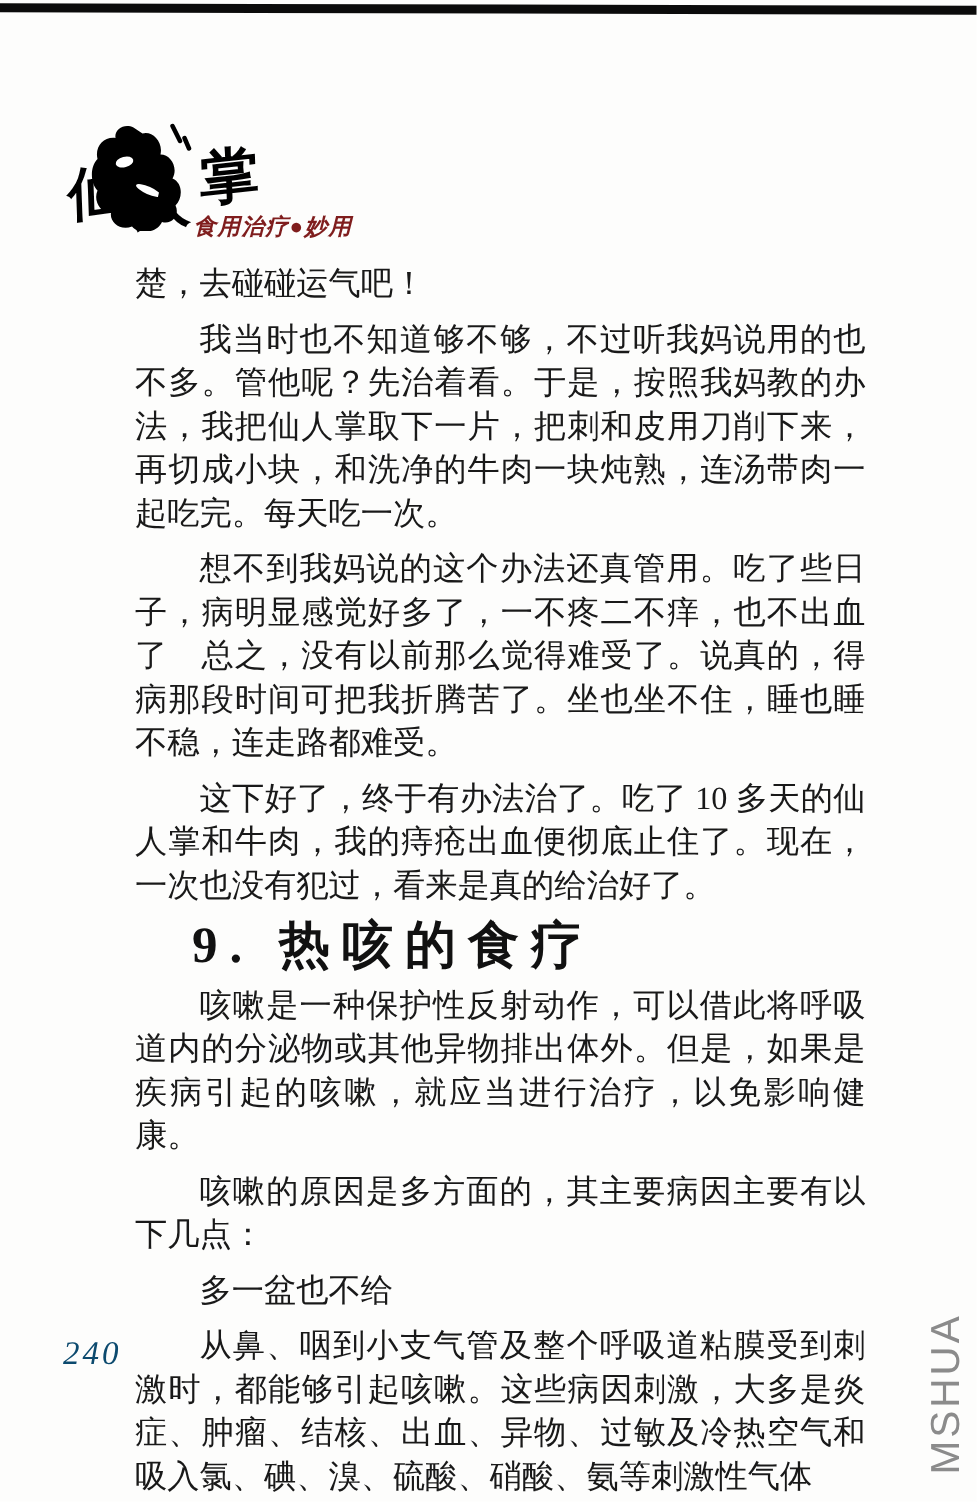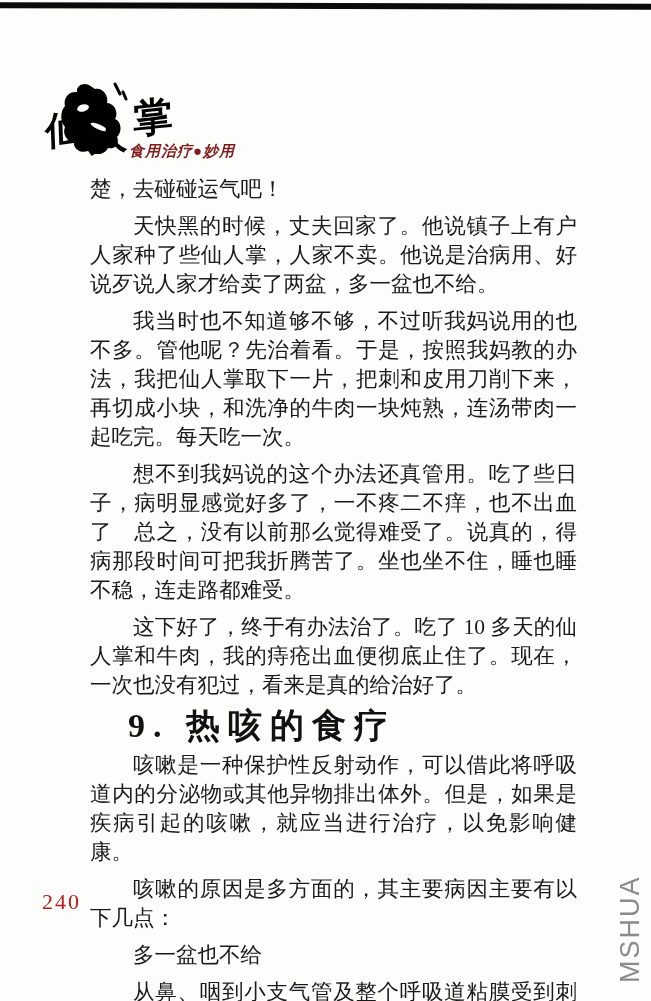--- a/index.html
+++ b/index.html
@@ -46,22 +46,22 @@
   .content p.indent { text-indent: 2em; }
   .section-heading {
     margin: 9px 0 7px 46px;
     font-size: 34px; line-height: 34px;
     font-weight: bold; letter-spacing: 8px;
     color: #111;
   }
   
   .page-number {
     position: absolute; left: 42px; top: 889px;
-    font-size: 22px; letter-spacing: 2px;
-    color: #b91c1c;
+    font-style: italic; font-size: 22px; letter-spacing: 2px;
+    color: #0c4a6e;
   }
   .watermark {
     position: absolute; left: 582px; top: 918px;
     width: 96px; height: 34px;
     transform: rotate(-90deg);
     color: #8b8b8b;
     font-family: "Liberation Sans", sans-serif;
     font-size: 27px; letter-spacing: 2px;
     text-align: center; line-height: 34px;
     white-space: nowrap;
@@ -84,21 +84,20 @@
       </svg>
     </span>
     <span class="logo-char c1">仙</span>
     <span class="logo-char c2">人</span>
     <span class="logo-char c3">掌</span>
     <span class="logo-sub">食用治疗●妙用</span>
   </div>
 
   <div class="content">
     <p>楚，去碰碰运气吧！</p>
-    <p class="indent">天快黑的时候，丈夫回家了。他说镇子上有户人家种了些仙人掌，人家不卖。他说是治病用、好说歹说人家才给卖了两盆，多一盆也不给。</p>
     <p class="indent">我当时也不知道够不够，不过听我妈说用的也不多。管他呢？先治着看。于是，按照我妈教的办法，我把仙人掌取下一片，把刺和皮用刀削下来，再切成小块，和洗净的牛肉一块炖熟，连汤带肉一起吃完。每天吃一次。</p>
     <p class="indent">想不到我妈说的这个办法还真管用。吃了些日子，病明显感觉好多了，一不疼二不痒，也不出血了　总之，没有以前那么觉得难受了。说真的，得病那段时间可把我折腾苦了。坐也坐不住，睡也睡不稳，连走路都难受。</p>
     <p class="indent">这下好了，终于有办法治了。吃了 10 多天的仙人掌和牛肉，我的痔疮出血便彻底止住了。现在，一次也没有犯过，看来是真的给治好了。</p>
 
     <div class="section-heading">9. 热咳的食疗</div>
 
     <p class="indent">咳嗽是一种保护性反射动作，可以借此将呼吸道内的分泌物或其他异物排出体外。但是，如果是疾病引起的咳嗽，就应当进行治疗，以免影响健康。</p>
     <p class="indent">咳嗽的原因是多方面的，其主要病因主要有以下几点：</p>
     <p class="indent">多一盆也不给</p>
     <p class="indent">从鼻、咽到小支气管及整个呼吸道粘膜受到刺激时，都能够引起咳嗽。这些病因刺激，大多是炎症、肿瘤、结核、出血、异物、过敏及冷热空气和吸入氯、碘、溴、硫酸、硝酸、氨等刺激性气体</p>

